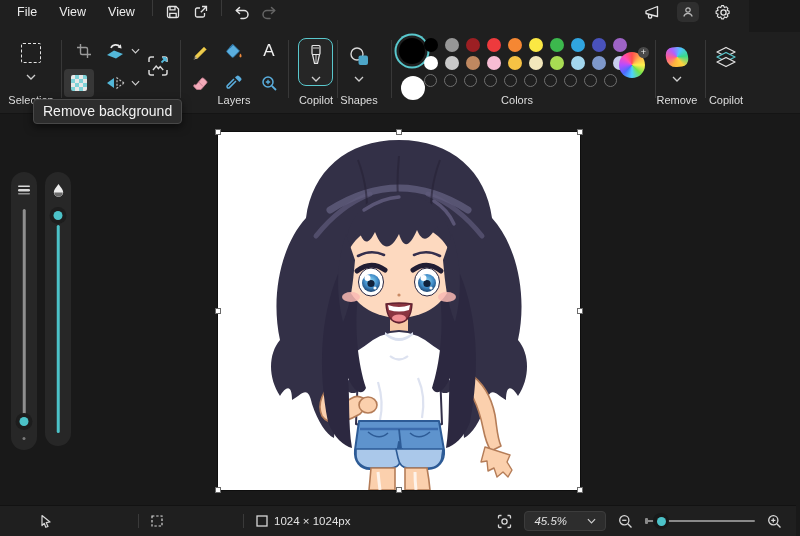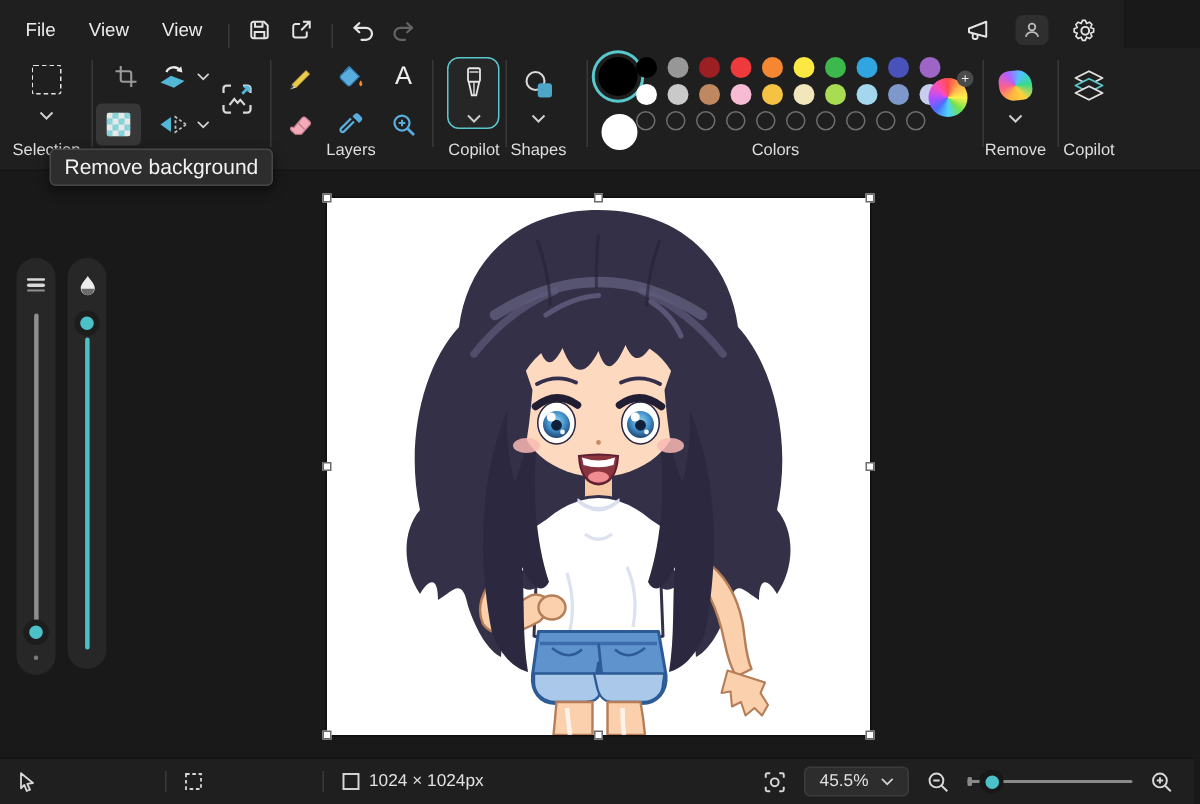--- a/index.html
+++ b/index.html
@@ -1,21 +1,21 @@
 <!DOCTYPE html>
 <html><head>
 <meta charset="utf-8">
 <style>
   * { margin:0; padding:0; box-sizing:border-box; }
   html,body { width:800px; height:536px; overflow:hidden; }
   body { font-family:"Liberation Sans", sans-serif; background:#1a1a1a; color:#e8e8e8; }
   .app { position:relative; width:800px; height:536px; background:#191919; }
 
   
-  .menubar { position:absolute; left:0; top:0; width:749px; height:32px; background:#1f1f1f; display:flex; align-items:flex-end; }
+  .menubar { position:absolute; left:0; top:0; width:749px; height:32px; background:#1f1f1f; display:flex; align-items:flex-start; }
   .menu-item { font-size:12.5px; color:#ececec; padding:5px 11px; border-radius:4px; cursor:default; }
   .mb-iconbtn { width:28px; height:24px; display:flex; align-items:center; justify-content:center; border-radius:4px; }
   .mb-sep { width:1px; height:16px; background:#3a3a3a; margin:0 6px; }
   .mb-right { margin-left:auto; display:flex; align-items:center; gap:10px; padding-right:12px; }
   .disabled { opacity:.35; }
   .person-badge { width:22px; height:20px; background:#2f2f2f; border-radius:5px; display:flex; align-items:center; justify-content:center; }
 
   
   .ribbon { position:absolute; left:0; top:32px; width:800px; height:82px; background:#1f1f1f; border-bottom:1px solid #141414; }
   .rib-sep { position:absolute; top:8px; width:1px; height:58px; background:#383838; }
@@ -68,24 +68,24 @@
 
   
   .canvas { position:absolute; left:218px; top:18px; width:362px; height:358px; background:#ffffff; box-shadow:0 0 0 1px #0e0e0e; }
   .handle { position:absolute; width:6px; height:6px; background:#fff; border:1px solid #6a6a6a; z-index:5; }
   .h-tl{left:-3px;top:-3px}.h-tm{left:178px;top:-3px}.h-tr{right:-3px;top:-3px}
   .h-ml{left:-3px;top:176px}.h-mr{right:-3px;top:176px}
   .h-bl{left:-3px;bottom:-3px}.h-bm{left:178px;bottom:-3px}.h-br{right:-3px;bottom:-3px}
 
   
   .statusbar { position:absolute; left:0; top:505px; width:796px; height:31px; background:#1f1f1f; border-top:1px solid #121212;
-    display:flex; align-items:center; font-size:11.5px; color:#e2e2e2; }
+    display:flex; align-items:center; font-size:11.5px; color:#e2e2e2;padding-left:28px; }
   .sb-sep { width:1px; height:14px; background:#3a3a3a; }
   .sb-item { display:flex; align-items:center; gap:6px; }
-  .zoom-dd { display:flex; align-items:center; gap:8px; background:#2d2d2d; border:1px solid #3c3c3c; border-radius:4px; padding:3px 9px; }
+  .zoom-dd { display:flex; align-items:center; gap:20px; background:#2d2d2d; border:1px solid #3c3c3c; border-radius:4px; padding:3px 9px;font-style:italic; }
   .zslider { position:relative; width:110px; height:16px; }
   .zslider .ztrack { position:absolute; left:0; top:7px; width:110px; height:2px; background:#8a8a8a; border-radius:2px; }
   .zslider .ztick { position:absolute; left:0; top:5px; width:2.5px; height:6px; background:#8a8a8a; border-radius:1px; }
   .zslider .zhalo { position:absolute; left:8px; top:0; width:16px; height:16px; border-radius:50%; background:#181818; display:flex; align-items:center; justify-content:center; }
 
   svg { display:block; }
 </style>
 </head>
 <body>
 

